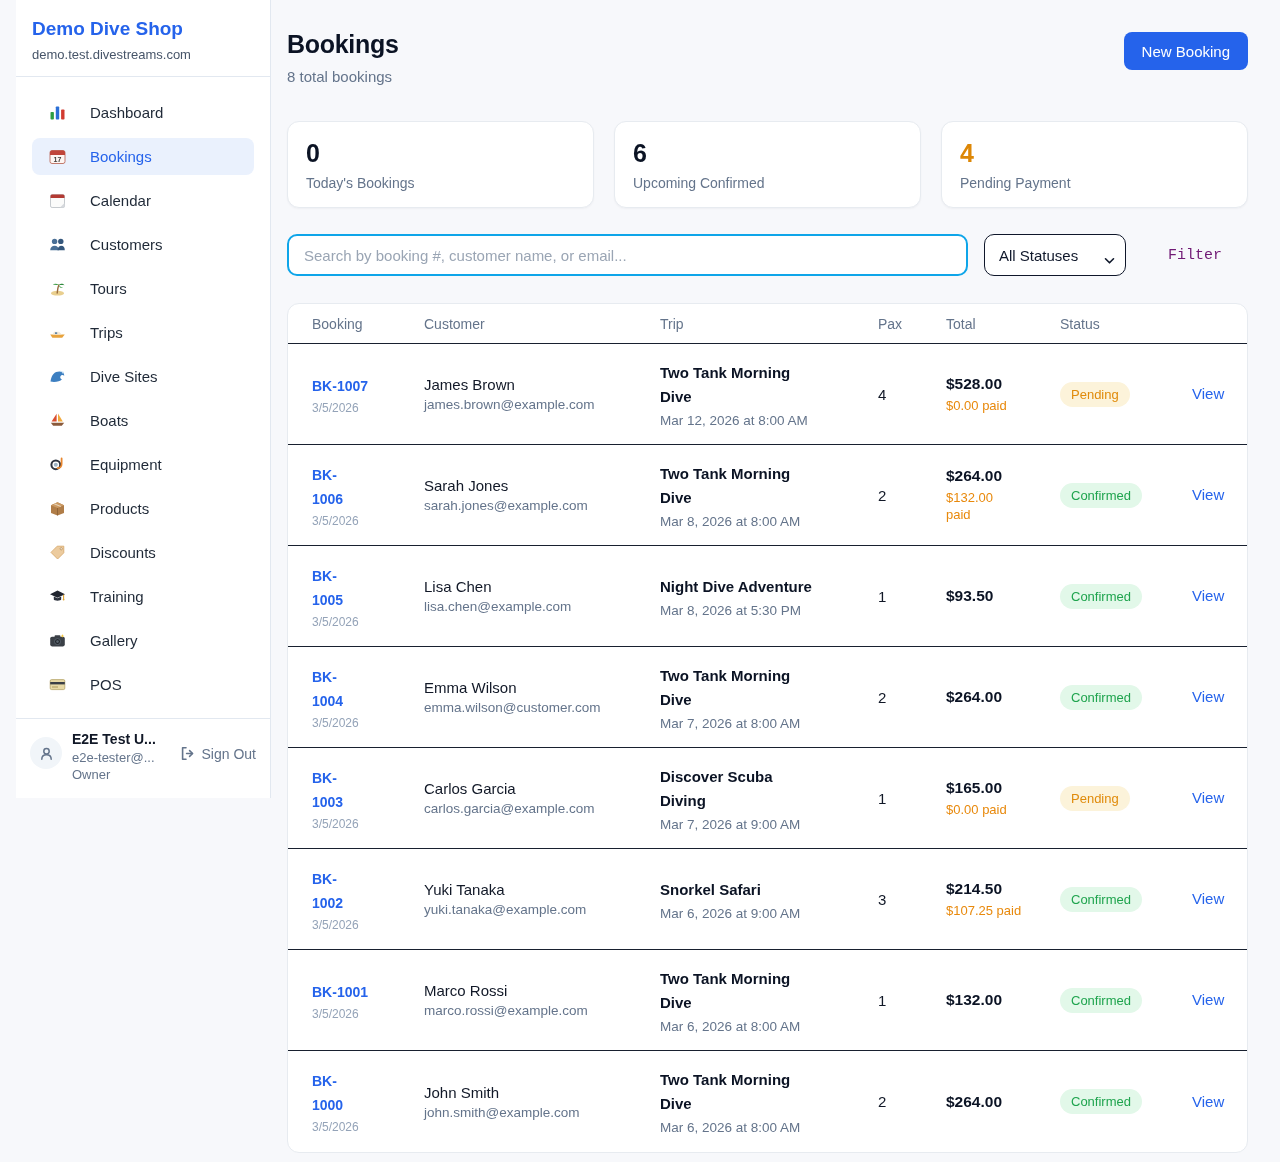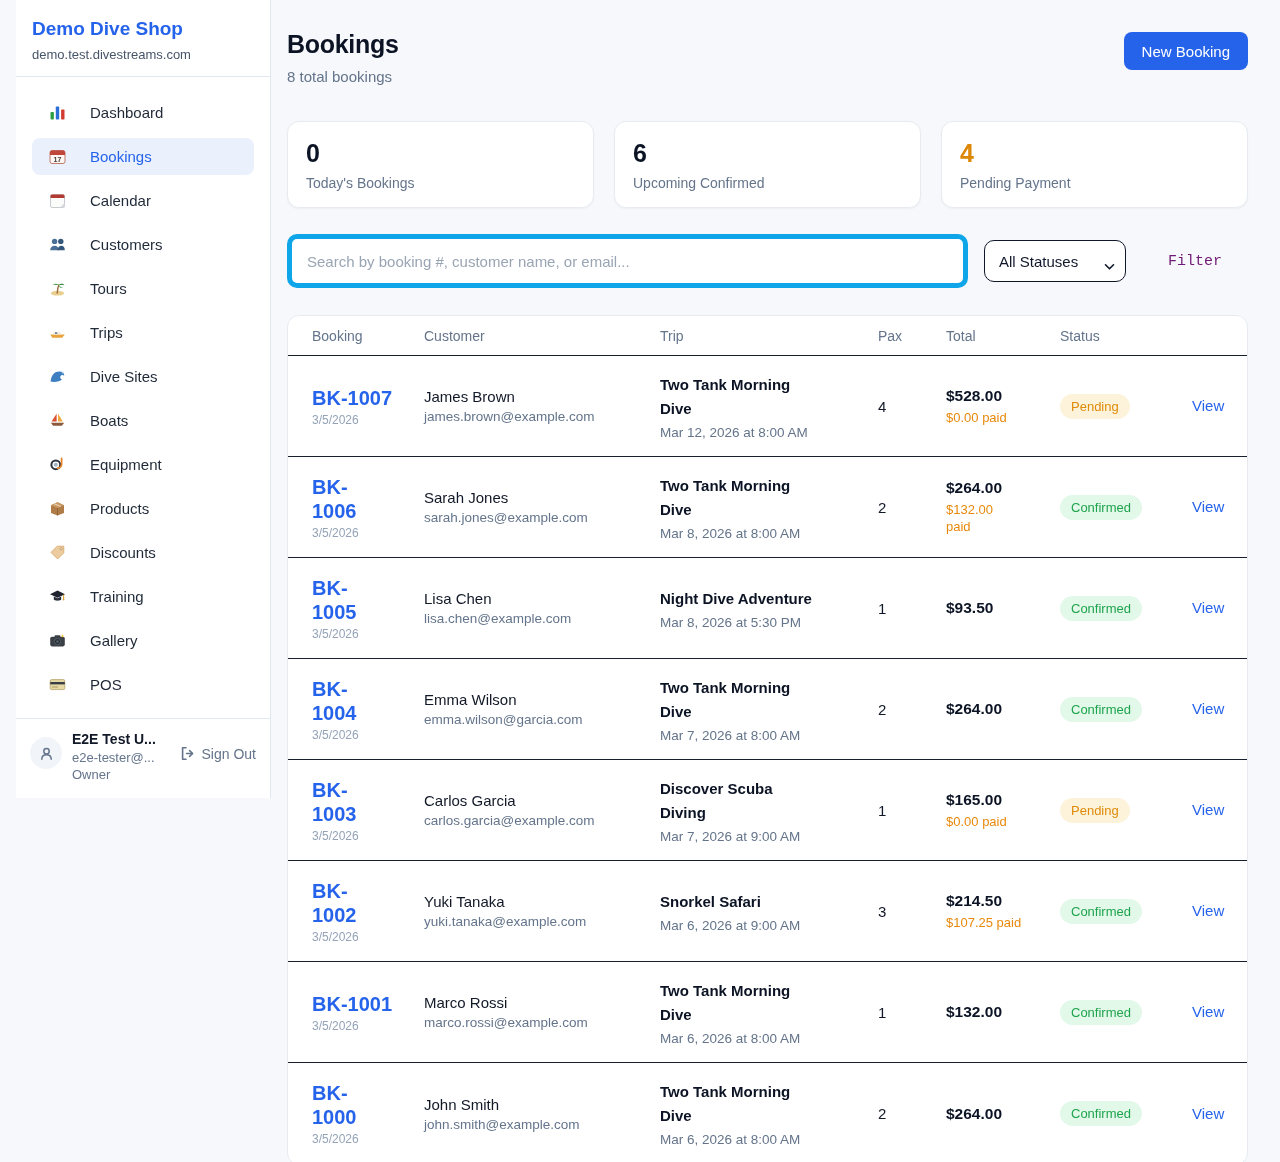--- a/index.html
+++ b/index.html
@@ -70,22 +70,22 @@
     flex:1; background:#fff;
     border:1px solid #e7ebf0; border-radius:12px;
     padding:17px 18px 16px;
     box-shadow:0 1px 2px rgba(15,23,42,0.04);
   }
   .stat-value { font-size:25px; font-weight:bold; color:#0b1324; }
   .stat-value.accent { color:#dd8706; }
   .stat-label { color:#64748b; font-size:14px; margin-top:7px; }
   .filter-row { display:flex; align-items:center; margin-top:26px; }
   .search-input {
-    flex:1; height:54px;
-    border:5px solid #0ea5e9; border-radius:10px;
+    flex:1; height:42px;
+    border:2px solid #0ea5e9; border-radius:10px;
     background:#fff; padding:0 15px;
     font-size:15px; font-family:inherit; color:#0f172a;
   }
   .search-input::placeholder { color:#9aa5b4; }
   .select-wrap { position:relative; margin-left:16px; }
   .status-select {
     appearance:none; -webkit-appearance:none;
     width:142px; height:42px;
     border:1px solid #0f172a; border-radius:10px;
     background:#fff; padding:0 28px 0 14px;
@@ -98,21 +98,21 @@
     margin-top:27px; background:#fff;
     border:1px solid #e7ebf0; border-radius:12px;
     overflow:hidden;
   }
   .tgrid { display:grid; grid-template-columns:112px 236px 218px 68px 114px 132px 1fr; padding:0 24px; }
   .thead { height:40px; align-items:center; border-bottom:1px solid #18202f; }
   .thead span { color:#64748b; font-size:14px; font-weight:500; }
   .row { min-height:101px; align-items:center; border-bottom:1px solid #18202f; padding-top:12px; padding-bottom:12px; }
   .row:last-child { border-bottom:none; }
   .bk-link {
-    color:#2563eb; font-weight:bold; font-size:20px;
+    color:#2563eb; font-weight:bold; font-size:14px;
     text-decoration:none; display:inline-block; max-width:52px; line-height:24px;
     cursor:pointer;
   }
   .row.nowrap-id .bk-link { max-width:none; white-space:nowrap; }
   .bk-date { color:#94a3b8; font-size:12px; margin-top:3px; }
   .cust-name { font-size:15px; color:#111827; }
   .cust-email { color:#64748b; font-size:13.5px; margin-top:4px; }
   .trip-name { font-size:15px; font-weight:600; color:#0b1324; max-width:152px; line-height:24px; }
   .trip-time { color:#64748b; font-size:13.5px; margin-top:4px; }
   .cell-pax { font-size:15px; color:#111827; }
@@ -432,21 +432,21 @@
       <a class="view-link">View</a>
     </div>
   </div>
         <div class="tgrid row">
     <div class="cell">
       <a class="bk-link">BK-1004</a>
       <div class="bk-date">3/5/2026</div>
     </div>
     <div class="cell">
       <div class="cust-name">Emma Wilson</div>
-      <div class="cust-email">emma.wilson@garcia.com</div>
+      <div class="cust-email">emma.wilson@customer.com</div>
     </div>
     <div class="cell">
       <div class="trip-name">Two Tank Morning Dive</div>
       <div class="trip-time">Mar 7, 2026 at 8:00 AM</div>
     </div>
     <div class="cell cell-pax">2</div>
     <div class="cell">
       <div class="total-amount">$264.00</div>
 
     </div>

